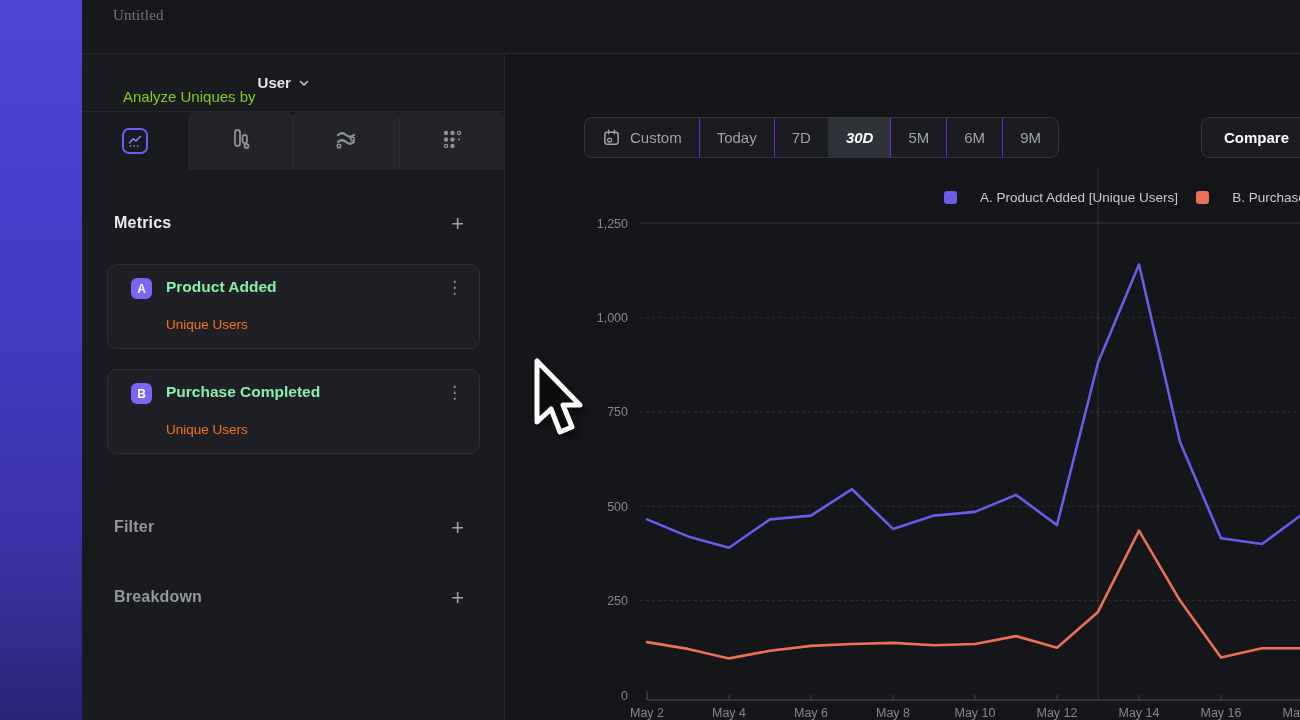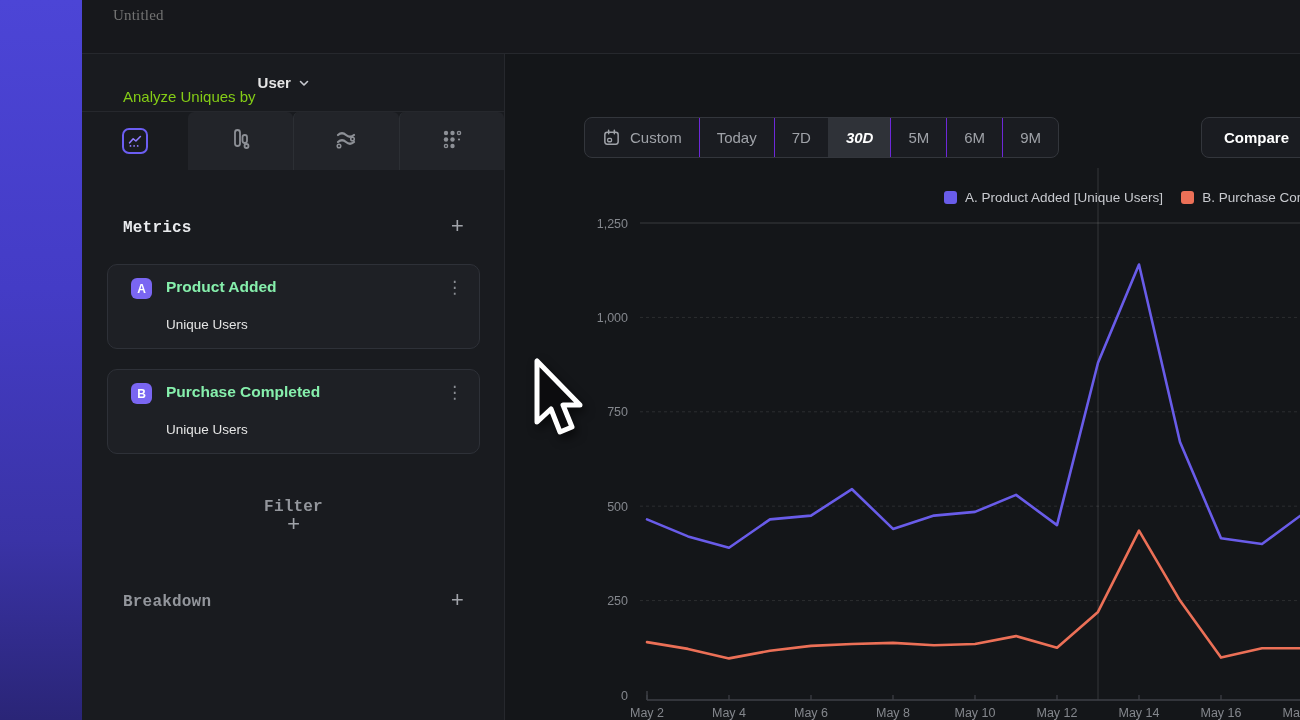--- a/index.html
+++ b/index.html
@@ -26,51 +26,51 @@
   .chev { margin-left:7px; display:inline-flex; }
 
   .tabs-row { position:absolute; left:0; top:58px; width:100%; height:58px; display:flex; }
   .tab-cell { width:106px; height:58px; display:flex; align-items:center; justify-content:center; cursor:pointer; }
   .tab-strip { background:#222429; border-radius:6px 6px 0 0; }
   .tab-strip + .tab-strip { border-left:1px solid #2c2f34; }
   .sel-box { width:26px; height:26px; border:2px solid #6c5ef2; border-radius:7px;
     display:flex; align-items:center; justify-content:center; }
 
   .section-head { position:absolute; left:0; width:100%; height:28px;
-    display:flex; align-items:center; justify-content:space-between; padding:0 40px 0 41px;font-family:Liberation Mono, monospace; }
+    display:flex; justify-content:space-between; padding:0 40px 0 32px; }
   .section-title { font-size:16px; font-weight:700; color:#e9ebee; letter-spacing:.2px; }
   .section-title.dim { color:#93969c; }
   .plus-btn { color:#a0a3a9; font-size:22px; font-weight:400; line-height:20px; cursor:pointer; }
 
   .metric-card { position:absolute; left:25px; width:373px; height:85px;
     background:#1e2025; border:1px solid #2e3138; border-radius:10px; cursor:pointer; }
   .badge { position:absolute; left:23px; top:13px; width:21px; height:21px; border-radius:6px;
     background:#7a66f2; color:#fff; font-size:12px; font-weight:700;
     display:flex; align-items:center; justify-content:center; }
   .metric-name { position:absolute; left:58px; top:13px; font-size:15.5px; font-weight:700; color:#86efac; }
-  .metric-sub { position:absolute; left:58px; top:52px; font-size:13.5px; color:#e5e5e5; }
+  .metric-sub { position:absolute; left:58px; top:52px; font-size:13.5px; color:#f97316; }
   .kebab { position:absolute; right:16px; top:12px; color:#8a8d93; font-size:17px; line-height:21px; cursor:pointer; }
 
   
   .main { position:absolute; left:505px; top:54px; width:795px; height:666px; background:#141619; overflow:hidden; }
 
   .range-group { position:absolute; left:79px; top:63px; height:41px; display:flex;
     border:1px solid #33363c; border-radius:8px; background:#1a1c21; overflow:hidden; }
   .range-btn { display:flex; align-items:center; padding:0 17px; font-size:15px; color:#9fa2a8;
     cursor:pointer; white-space:nowrap; }
   .range-btn + .range-btn { border-left:1px solid #6d28d9; }
   .range-btn.selected { background:#2f3238; color:#ffffff; font-weight:700; border-left-color:#2f3238;font-style:italic; }
   .range-btn .cal { margin-right:9px; display:inline-flex; }
 
   .compare-btn { position:absolute; left:696px; top:63px; height:41px; width:130px;
     border:1px solid #33363c; border-radius:8px; background:#1a1c21; color:#ffffff;
     font-size:15px; font-weight:700; display:flex; align-items:center; padding-left:22px; cursor:pointer; }
 
   .legend { position:absolute; left:439px; top:136px; display:flex; gap:18px; white-space:nowrap; }
-  .legend-item { display:flex; align-items:center; gap:8px; cursor:pointer; }
+  .legend-item { display:flex; align-items:center; gap:23px; cursor:pointer; }
   .legend-swatch { width:13px; height:13px; border-radius:3px; }
   .legend-label { font-size:13.5px; color:#c8cacf; }
 
   .chart-svg { position:absolute; left:0; top:0; overflow:hidden; }
 
   .cursor { position:absolute; left:531px; top:358px; filter:drop-shadow(3px 5px 5px rgba(0,0,0,.55)); }
 </style>
 </head>
 <body>
 
@@ -152,21 +152,21 @@
       <span class="metric-sub">Unique Users</span>
     </div>
 
     <div class="metric-card" style="top:315px;">
       <span class="badge">B</span>
       <span class="metric-name">Purchase Completed</span>
       <span class="kebab">⋮</span>
       <span class="metric-sub">Unique Users</span>
     </div>
 
-    <div class="section-head" style="top:444px;flex-direction:column;">
+    <div class="section-head" style="top:464px;">
       <span class="section-title dim">Filter</span>
       <span class="plus-btn">+</span>
     </div>
 
     <div class="section-head" style="top:534px;">
       <span class="section-title dim">Breakdown</span>
       <span class="plus-btn">+</span>
     </div>
 
   </div>

